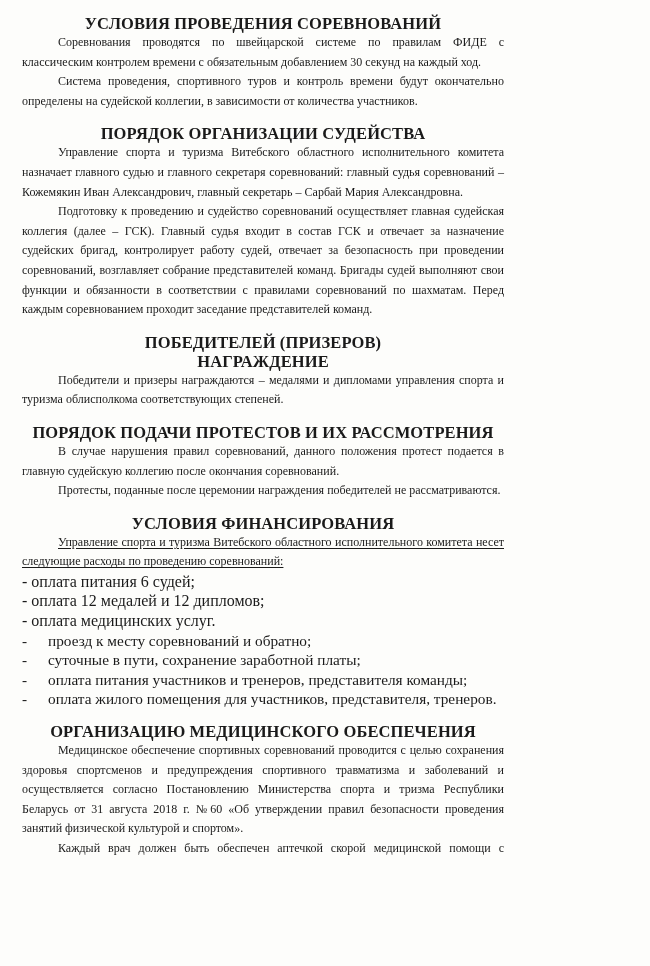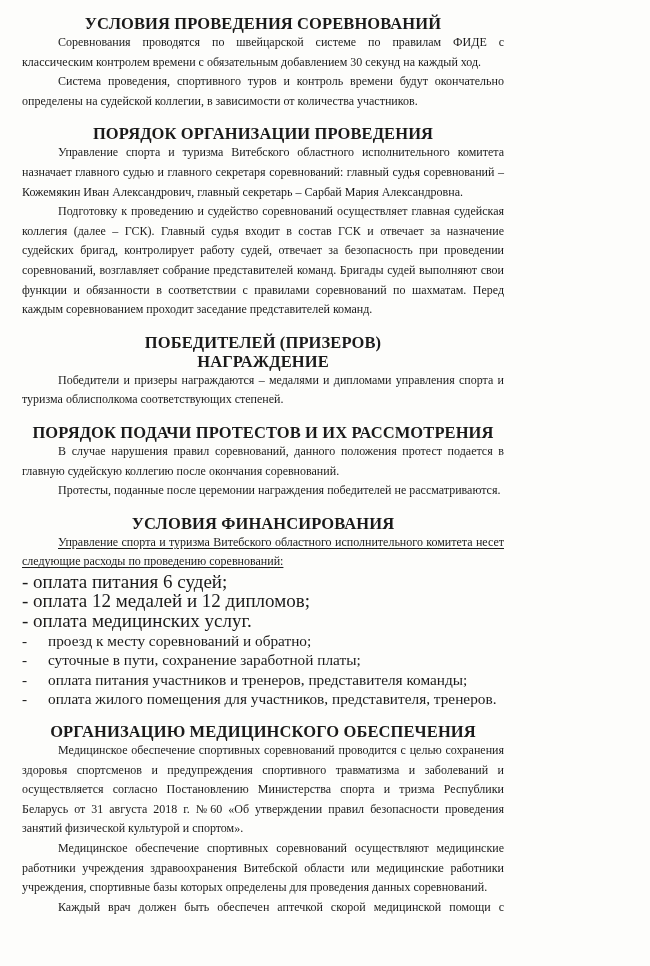--- a/index.html
+++ b/index.html
@@ -25,40 +25,40 @@
   }
   .p {
     font-size: 12px;
     line-height: 19.6px;
     text-align: justify;
     text-indent: 36px;
     margin: 0;
   }
   .gap { height: 13px; }
   .u { text-decoration: underline; text-underline-offset: 2px; }
-  .li { font-size: 19px; line-height: 19.6px; margin: 0; }
+  .li { font-size: 16px; line-height: 19.6px; margin: 0; }
   .li2 { font-size: 15.3px; line-height: 19.6px; margin: 0; display: flex; }
   .li2 .dash { width: 26px; flex: 0 0 26px; }
   .last { text-align-last: justify; }
 </style>
 </head>
 <body>
 
 <div class="page">
 
   <div>
     <h2 class="h">УСЛОВИЯ ПРОВЕДЕНИЯ СОРЕВНОВАНИЙ</h2>
     <p class="p">Соревнования проводятся по швейцарской системе по правилам ФИДЕ с классическим контролем времени с обязательным добавлением 30 секунд на каждый ход.</p>
     <p class="p">Система проведения, спортивного туров и контроль времени будут окончательно определены на судейской коллегии, в зависимости от количества участников.</p>
   </div>
 
   <div class="gap"></div>
 
   <div>
-    <h2 class="h">ПОРЯДОК ОРГАНИЗАЦИИ ПРОВЕДЕНИЯ</h2>
+    <h2 class="h">ПОРЯДОК ОРГАНИЗАЦИИ СУДЕЙСТВА</h2>
     <p class="p">Управление спорта и туризма Витебского областного исполнительного комитета назначает главного судью и главного секретаря соревнований: главный судья соревнований – Кожемякин Иван Александрович, главный секретарь – Сарбай Мария Александровна.</p>
     <p class="p">Подготовку к проведению и судейство соревнований осуществляет главная судейская коллегия (далее – ГСК). Главный судья входит в состав ГСК и отвечает за назначение судейских бригад, контролирует работу судей, отвечает за безопасность при проведении соревнований, возглавляет собрание представителей команд. Бригады судей выполняют свои функции и обязанности в соответствии с правилами соревнований по шахматам. Перед каждым соревнованием проходит заседание представителей команд.</p>
   </div>
 
   <div class="gap"></div>
 
   <div>
     <h2 class="h">ПОБЕДИТЕЛЕЙ (ПРИЗЕРОВ)</h2>
     <h2 class="h">НАГРАЖДЕНИЕ</h2>
     <p class="p">Победители и призеры награждаются – медалями и дипломами управления спорта и туризма облисполкома соответствующих степеней.</p>
@@ -96,17 +96,16 @@
         <span class="dash">-</span>
         <span>оплата жилого помещения для участников, представителя, тренеров.</span>
       </div>
   </div>
 
   <div class="gap"></div>
 
   <div>
     <h2 class="h">ОРГАНИЗАЦИЮ МЕДИЦИНСКОГО ОБЕСПЕЧЕНИЯ</h2>
     <p class="p">Медицинское обеспечение спортивных соревнований проводится с целью сохранения здоровья спортсменов и предупреждения спортивного травматизма и заболеваний и осуществляется согласно Постановлению Министерства спорта и тризма Республики Беларусь от 31 августа 2018 г. №60 «Об утверждении правил безопасности проведения занятий физической культурой и спортом».</p>
-    <p class="p">Медицинское обеспечение спортивных соревнований осуществляют медицинские работники учреждения здравоохранения Витебской области или медицинские работники учреждения, спортивные базы которых определены для проведения данных соревнований.</p>
     <p class="p last">Каждый врач должен быть обеспечен аптечкой скорой медицинской помощи с</p>
   </div>
 
 </div>
 
 </body></html>

